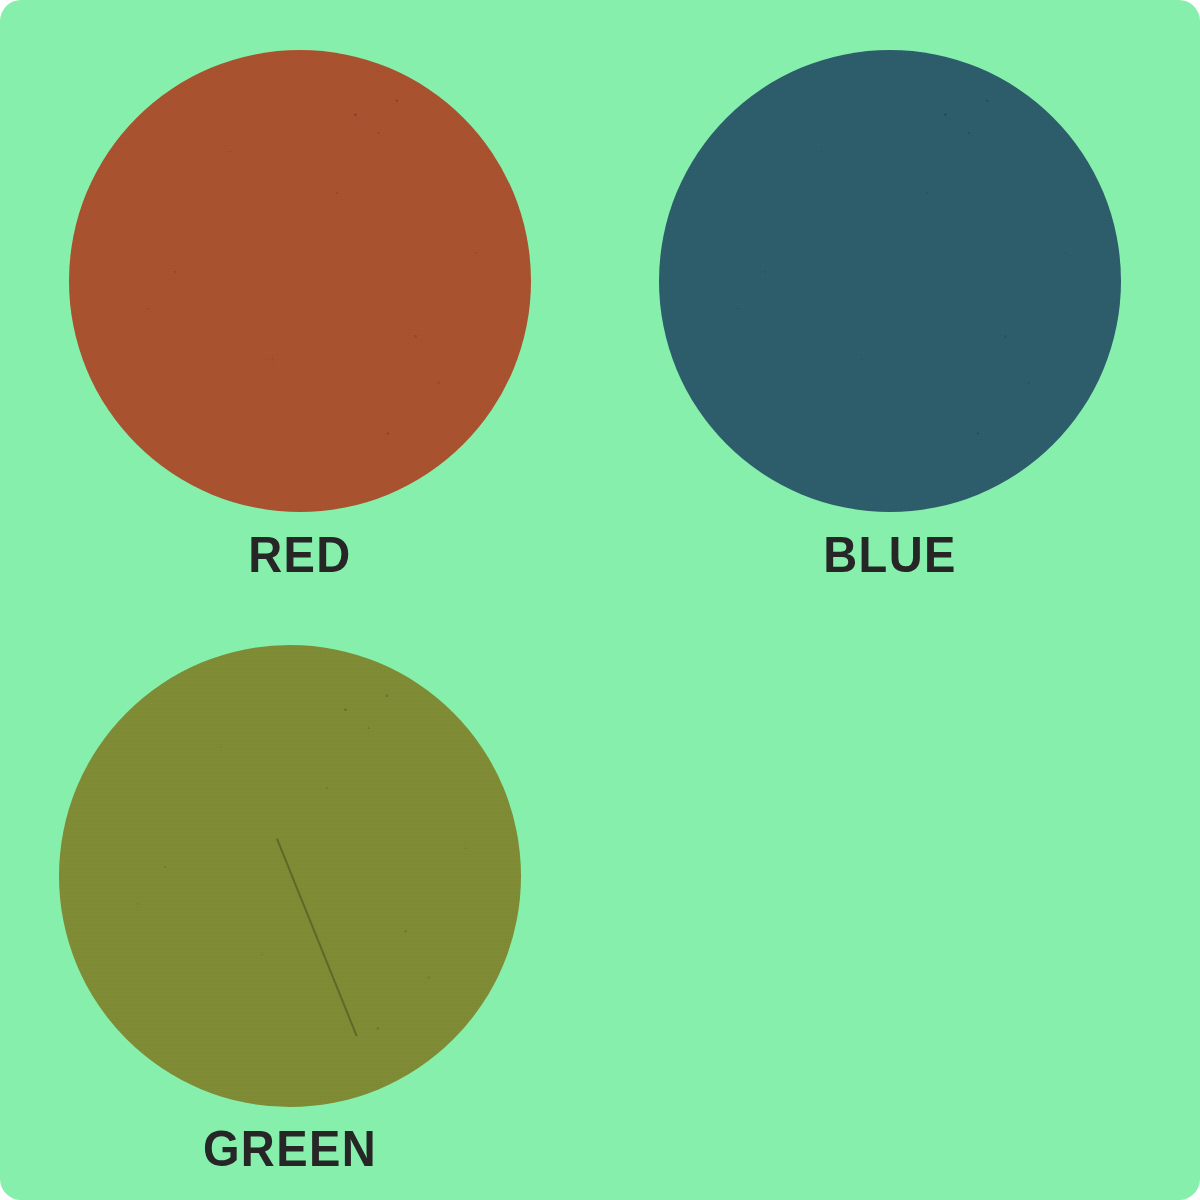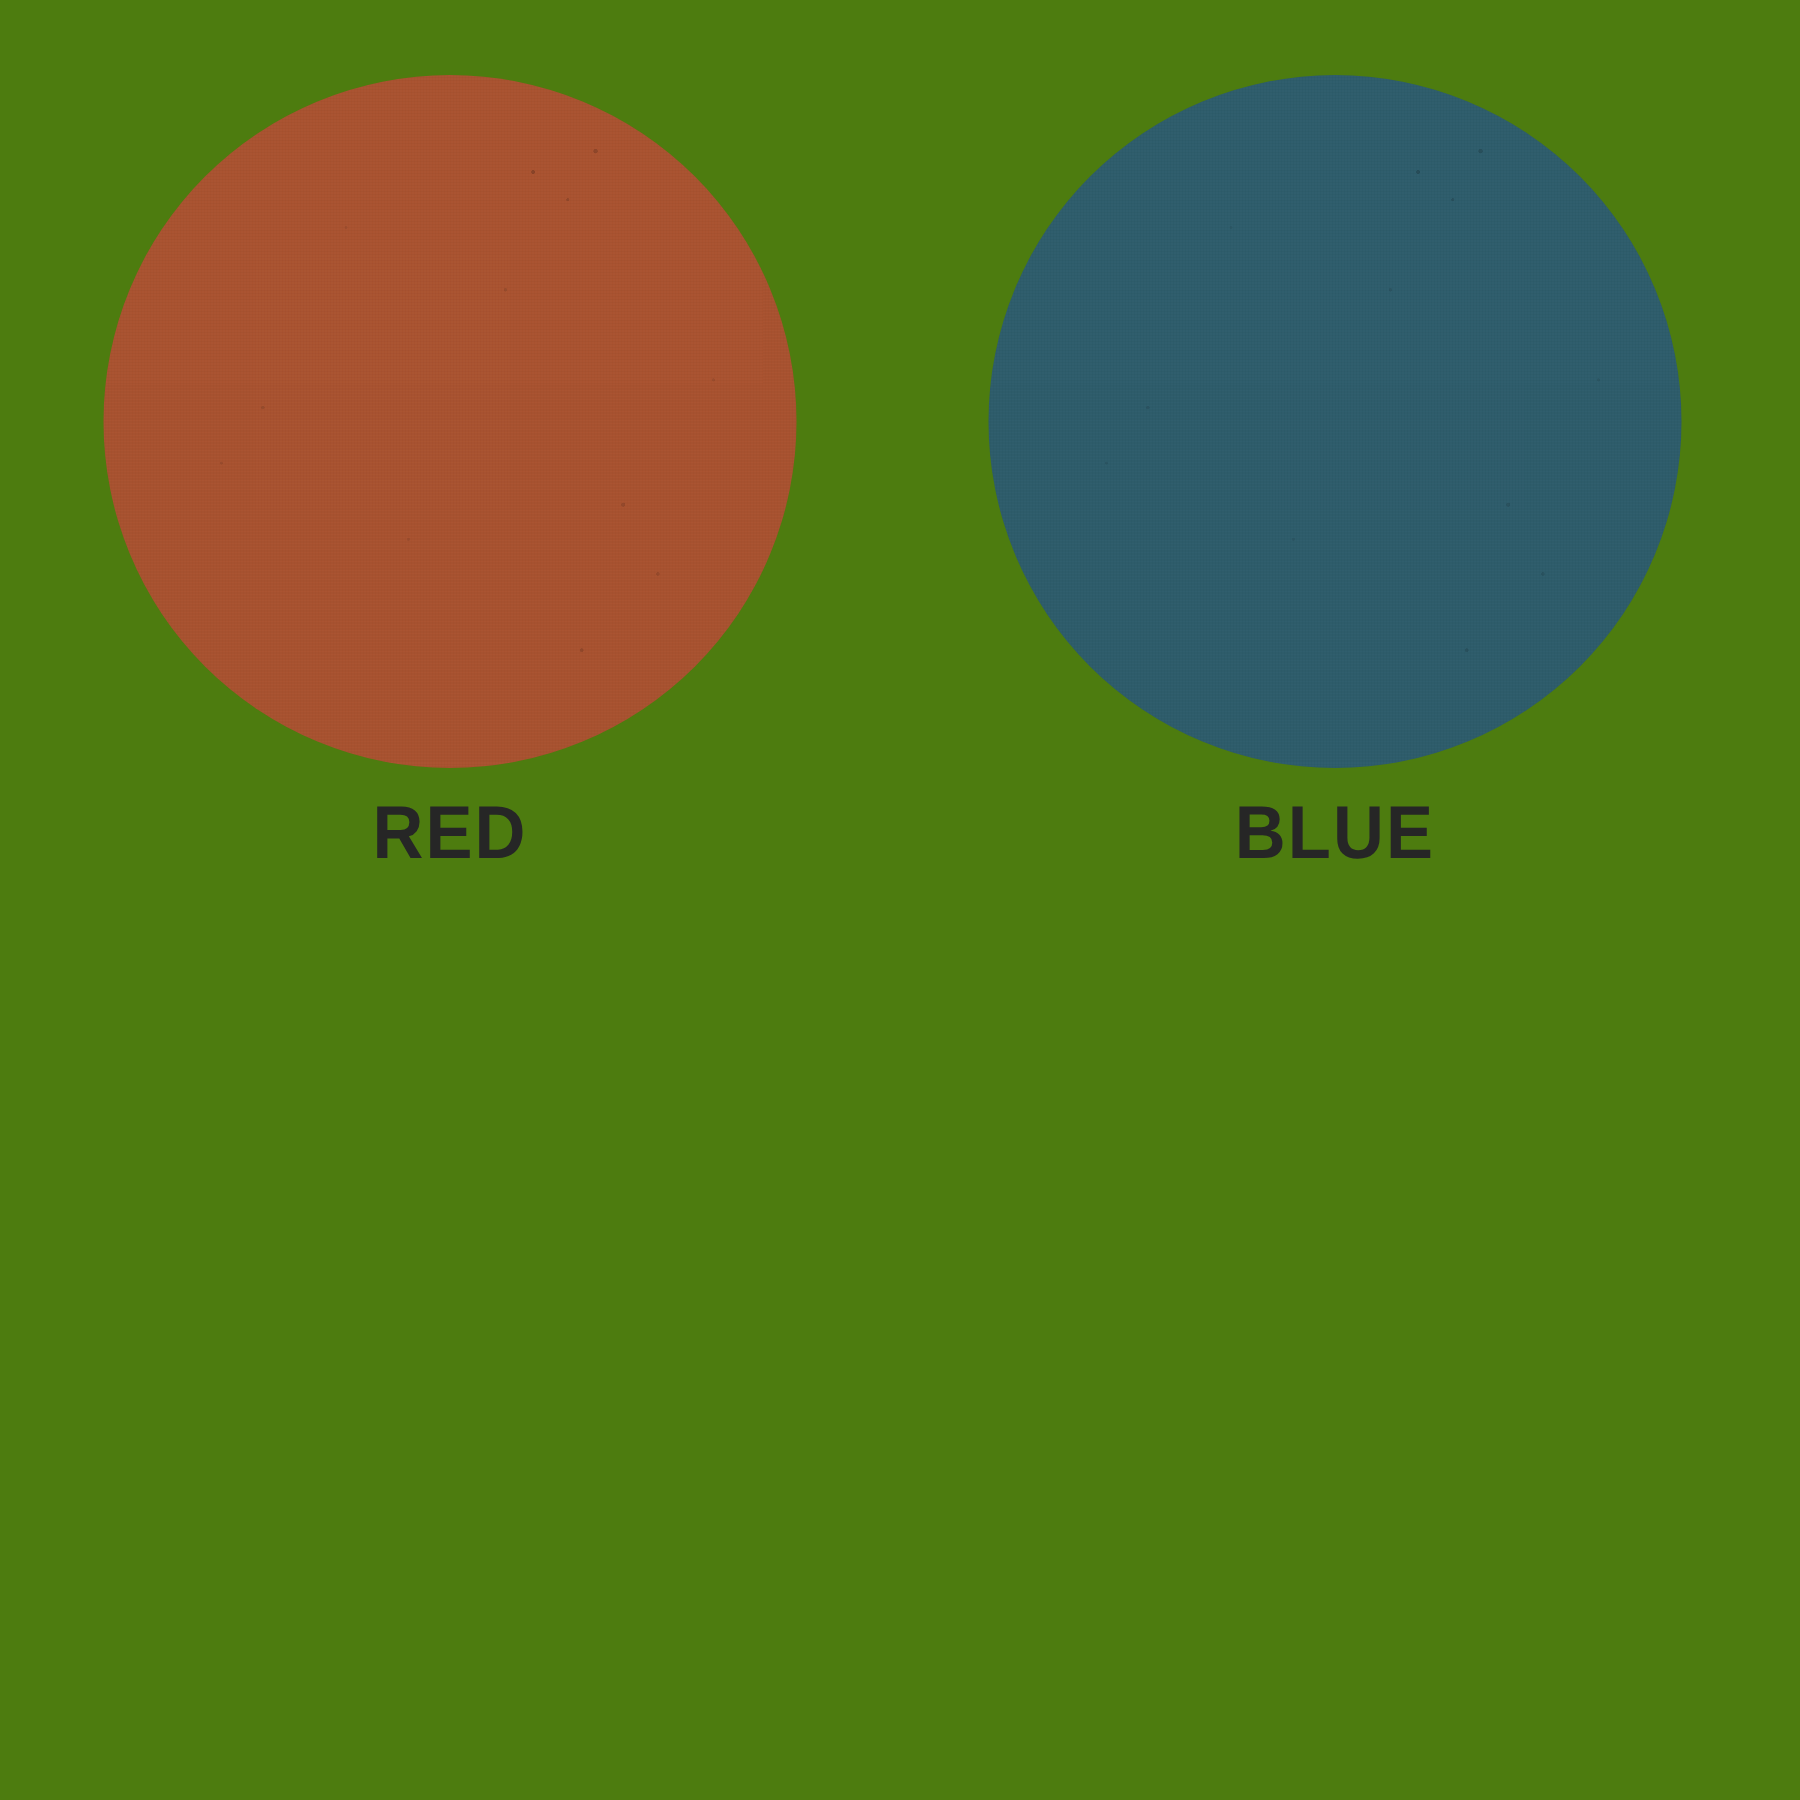--- a/index.html
+++ b/index.html
@@ -12,24 +12,25 @@
     width: 1200px;
     height: 1200px;
     overflow: hidden;
     font-family: "Liberation Sans", "DejaVu Sans", sans-serif;
   }
 
   #swatch-grid {
     position: relative;
     width: 1200px;
     height: 1200px;
-    background: #4d7c0f;
+    background: #86efac;
     display: grid;
     grid-template-columns: 600px 600px;
     grid-template-rows: 600px 600px;
+    border-radius: 21px;
   }
 
   .swatch-cell {
     position: relative;
     width: 600px;
     height: 600px;
     box-sizing: border-box;
   }
 
   
@@ -127,14 +128,24 @@
       <div class="disc" id="disc-blue" style="width: 462px; height: 462px; background: rgb(45, 92, 107);">
         <span class="grain"></span>
         <span class="noise"></span>
 
       </div>
     </div>
     <div class="swatch-label" id="label-blue" style="top: 530px; left: -10px; width: 600px; color: rgb(38, 38, 38);">BLUE</div>
   </div>
 
 
+  <div class="swatch-cell">
+    <div class="disc-wrap" style="top: 45px; left: 59px; right: auto; width: 462px;">
+      <div class="disc has-scratch" id="disc-green" style="width: 462px; height: 462px; background: rgb(127, 140, 52);">
+        <span class="grain"></span>
+        <span class="noise"></span>
+        <span class="scratch" style="left: 217.14px; top: 194.04px; width: 1.6px; height: 212.52px; transform: rotate(-22deg); opacity: 0.55;"></span>
+      </div>
+    </div>
+    <div class="swatch-label" id="label-green" style="top: 524px; left: -10px; width: 600px; color: rgb(38, 38, 38);">GREEN</div>
+  </div>
 
 </div>
 
 </body></html>

